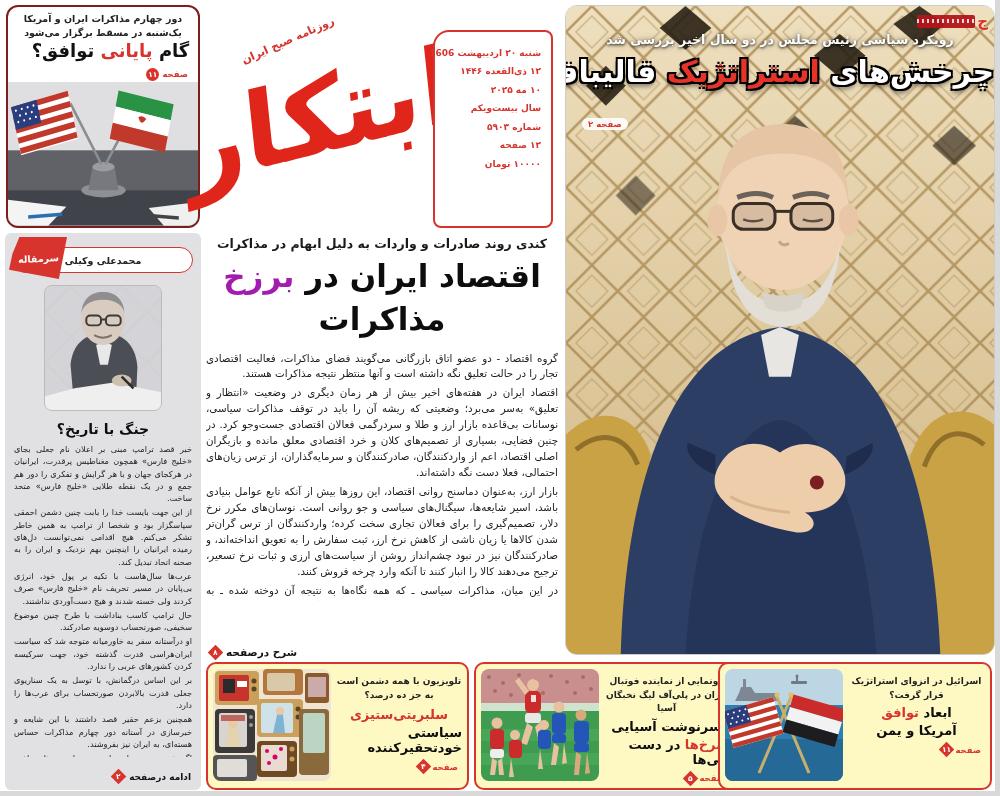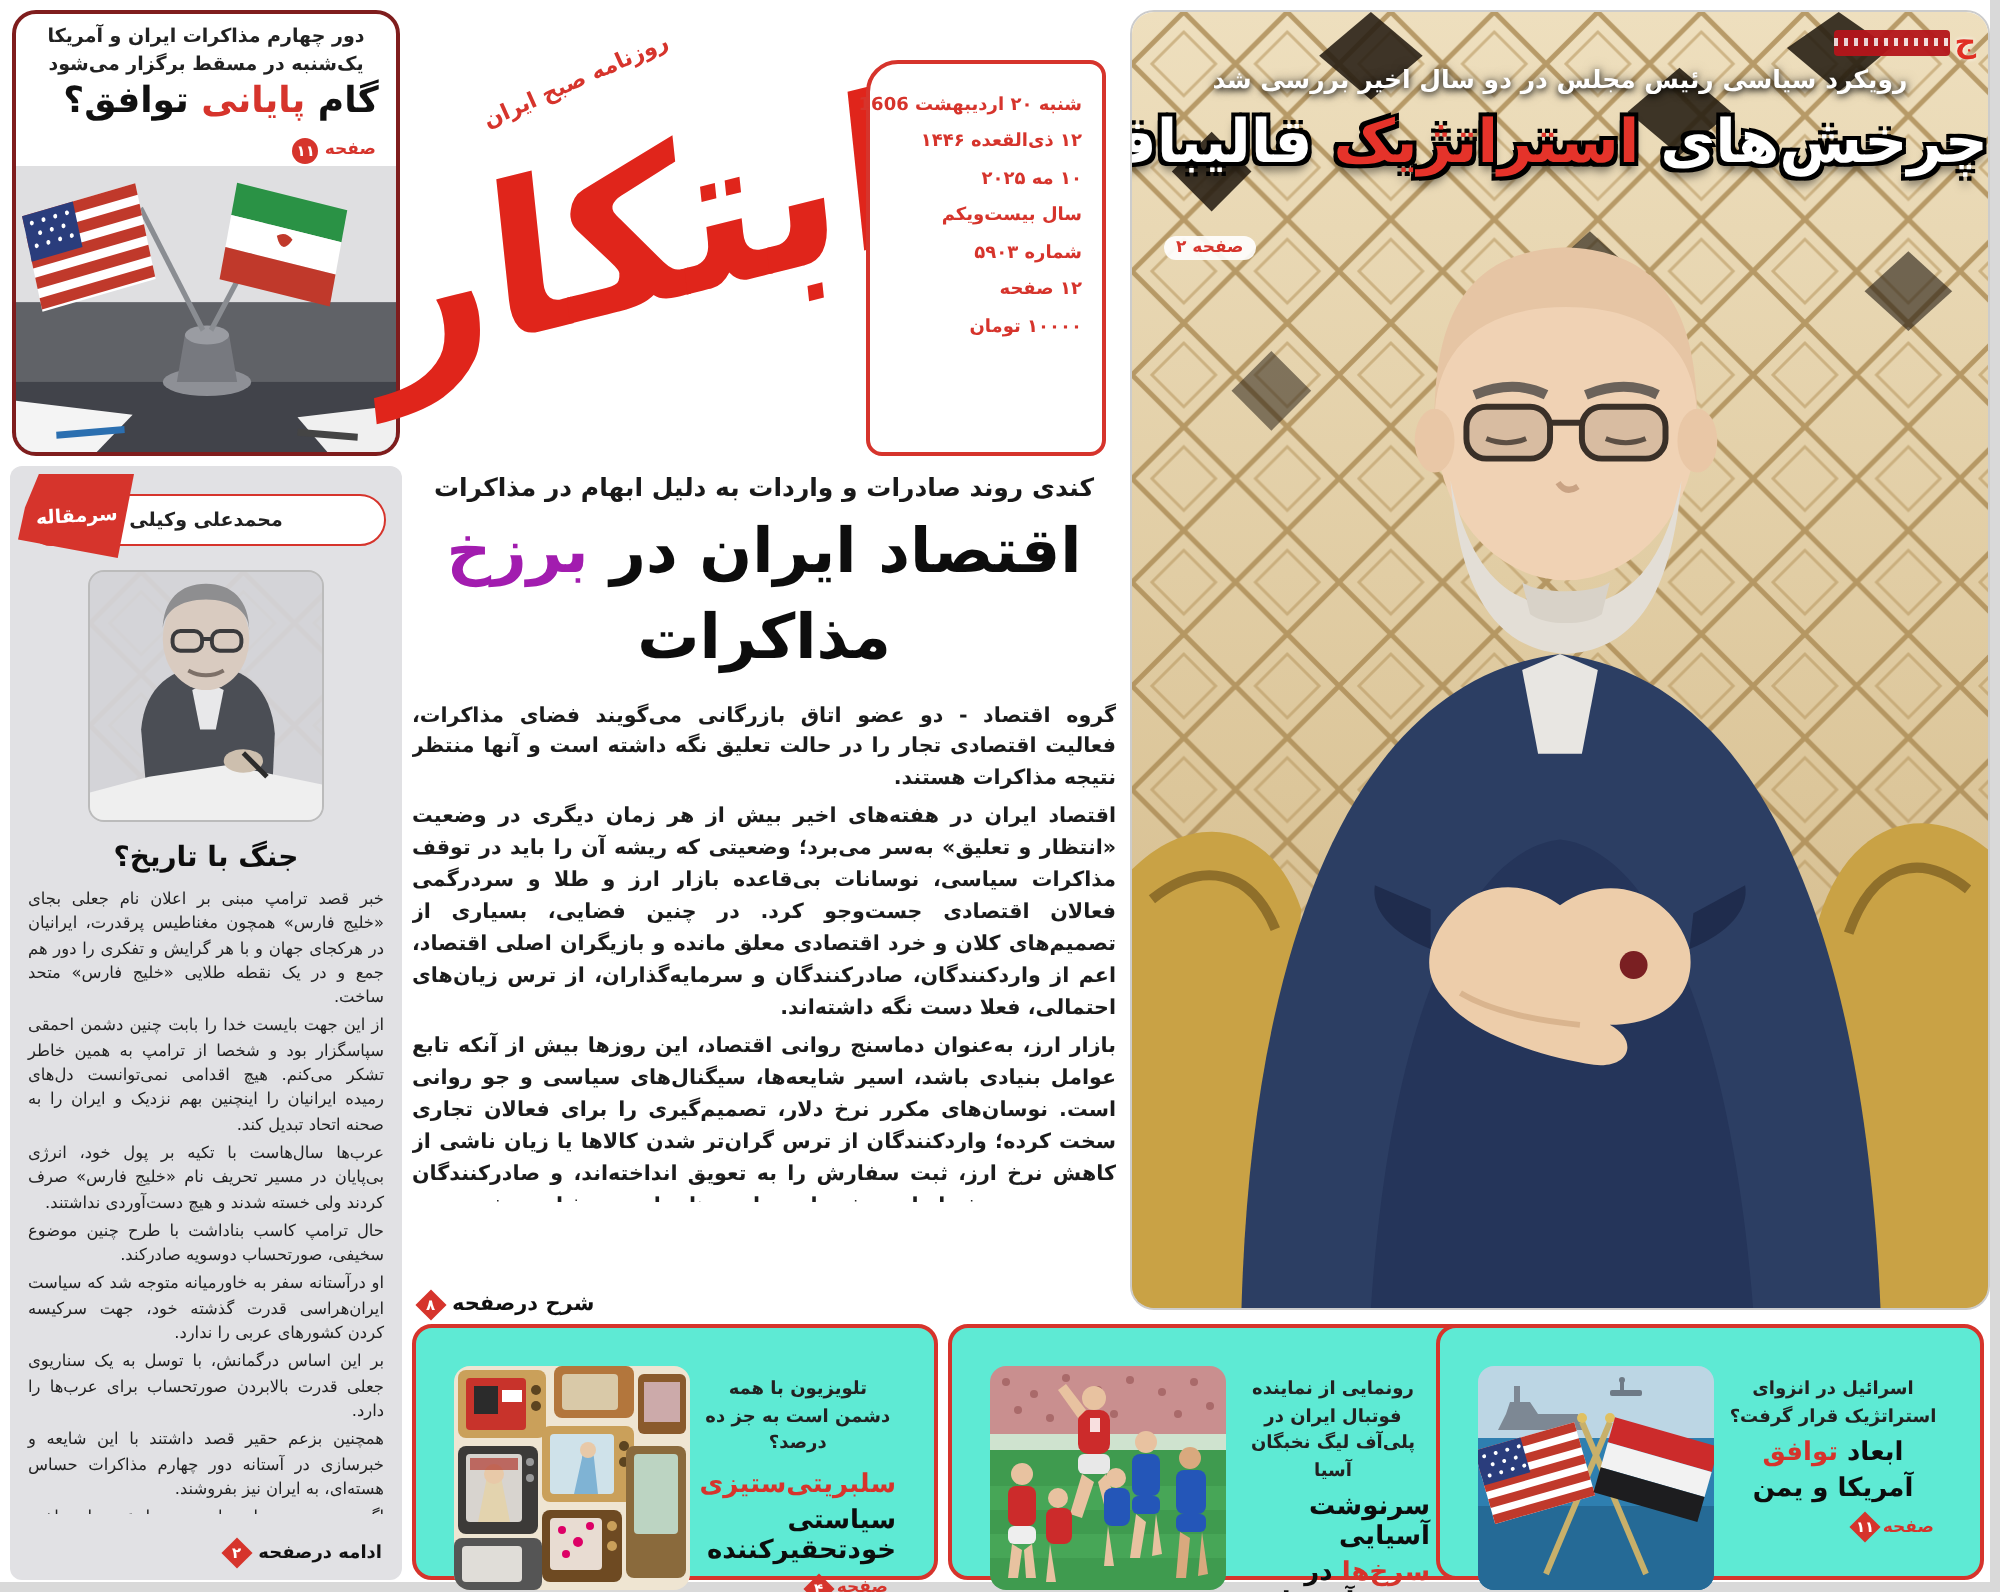--- a/index.html
+++ b/index.html
@@ -40,39 +40,39 @@
   .watermark .glyph { color:#e0251b; font-size:15px; font-weight:bold; text-shadow:0 0 2px #fff; }
   .watermark .bar { width:58px; height:13px; background:#b5161b; border-radius:2px;
       background-image:repeating-linear-gradient(90deg, rgba(255,255,255,.85) 0 2px, transparent 2px 5px); background-size:100% 4px; background-position:0 4px; background-repeat:no-repeat; }
 
   
   .main-art { position:absolute; left:206px; top:236px; width:352px; height:422px; }
   .main-kicker { text-align:center; font-size:12.5px; font-weight:bold; color:#1a1a1a; }
   .main-headline { text-align:center; font-size:31px; font-weight:bold; color:#0d0d0d; line-height:1.38; margin-top:4px; }
   .main-headline .red { color:#a21caf; }
   .main-body { margin-top:10px; height:250px; overflow:hidden; font-size:10.3px; line-height:1.55; color:#1c1c1c; text-align:justify; }
-  .main-body p { margin-bottom:3px;font-weight:bold; }
+  .main-body p { margin-bottom:3px; }
   .main-more { position:absolute; left:4px; bottom:0; display:inline-flex; align-items:center; gap:5px; font-size:10.5px; font-weight:bold; color:#111; }
 
   
   .edit-col { position:absolute; left:5px; top:233px; width:196px; height:557px; background:#e1e1e4; border-radius:6px; overflow:hidden; }
   .edit-header { position:relative; margin:12px 8px 0; height:30px; }
   .edit-pill { position:absolute; inset:2px 0 2px 0; background:#fff; border:1.5px solid #d6342c; border-radius:14px; display:flex; align-items:center; justify-content:center; }
   .edit-author { font-size:9.5px; font-weight:bold; color:#222; }
   .edit-ribbon { position:absolute; left:-4px; top:-8px; width:58px; height:42px; background:#d6342c; clip-path:polygon(18% 0, 100% 0, 86% 100%, 0 78%, 6% 40%); display:flex; align-items:center; justify-content:center; }
   .edit-ribbon span { color:#fff; font-size:9.5px; font-weight:bold; transform:rotate(-3deg); }
   .edit-photo { width:118px; height:126px; margin:10px auto 0; border-radius:8px; overflow:hidden; border:1px solid #bbb; background:#cfcfd3; }
   .edit-photo svg { display:block; width:100%; height:100%; }
   .edit-title { text-align:center; font-size:14px; font-weight:bold; color:#0d0d0d; margin-top:10px; }
   .edit-body { padding:6px 9px 0; font-size:8.2px; line-height:1.5; color:#222; text-align:justify; height:320px; overflow:hidden; }
   .edit-body p { margin-bottom:2px; }
   .edit-more { position:absolute; right:10px; bottom:8px; display:inline-flex; align-items:center; gap:5px; font-size:9px; font-weight:bold; color:#111; }
 
   
-  .bbox { position:absolute; top:662px; height:128px; border:2px solid #d6342c; border-radius:10px; background:#5eead4; display:flex; gap:5px; padding:19px; }
+  .bbox { position:absolute; top:662px; height:128px; border:2px solid #d6342c; border-radius:10px; background:#fef9c3; display:flex; gap:5px; padding:5px; }
   .bbox .txt { flex:1; display:flex; flex-direction:column; align-items:center; padding-top:6px; }
   .bbox .img { width:118px; height:112px; border-radius:8px; overflow:hidden; flex-shrink:0; }
   .bbox .img svg { display:block; width:100%; height:100%; }
   .b-kicker { font-size:9px; font-weight:bold; color:#222; text-align:center; line-height:1.5; }
   .b-head-red { font-size:13px; font-weight:bold; color:#d6342c; margin-top:5px; }
   .b-head-black { font-size:13px; font-weight:bold; color:#0d0d0d; margin-top:3px; }
   .b-head-black .red { color:#d6342c; }
   .b-badge { align-self:flex-start; margin-top:6px; margin-right:4px; }
   .box-tv { left:206px; width:263px; }
   .box-football { left:474px; width:262px; }

